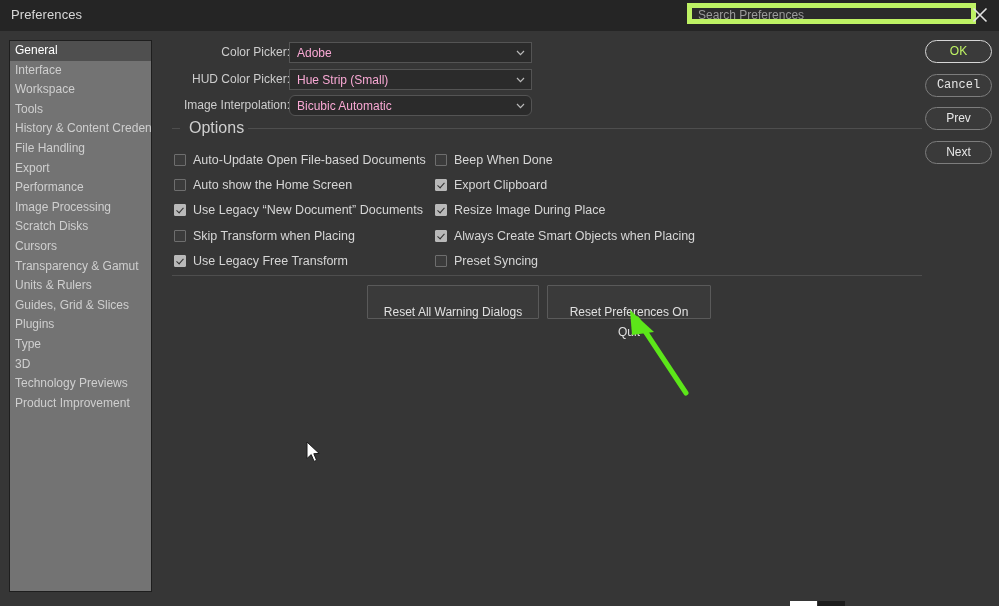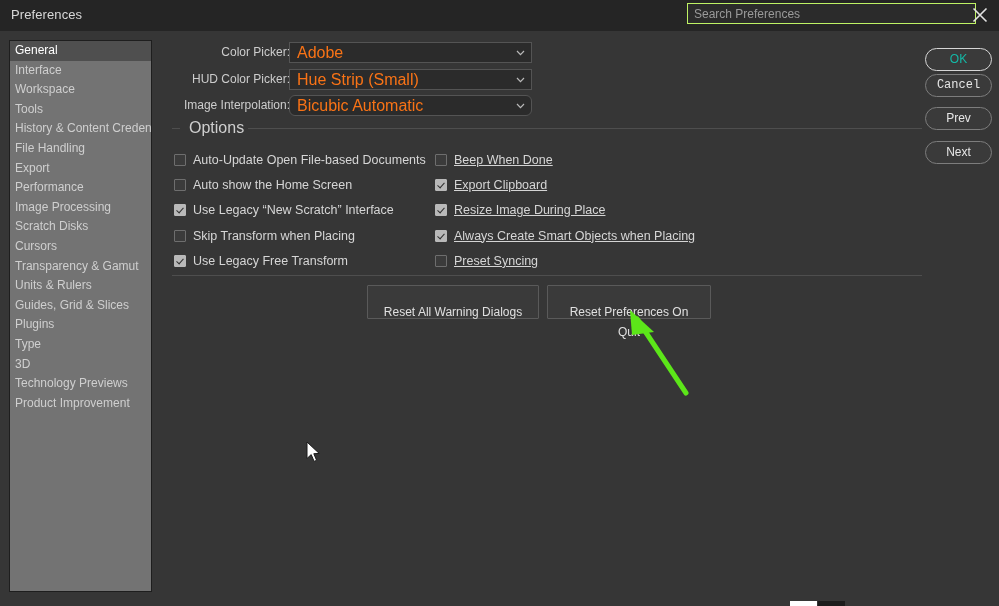--- a/index.html
+++ b/index.html
@@ -30,21 +30,21 @@
     left: 11px; top: 7px;
     font-size: 13px;
     color: #d8d8d8;
     letter-spacing: .1px;
   }
   .search-box {
     position: absolute;
     left: 687px; top: 3px;
     width: 289px; height: 21px;
     background: #2b2b2b;
-    border: 1px solid #bef264;
+    border: 5px solid #bef264;
     box-sizing: border-box;
   }
   .search-box input {
     width: 100%; height: 100%;
     background: transparent;
     border: none;
     outline: none;
     padding: 0 6px;
     box-sizing: border-box;
     color: #c9c9c9;
@@ -103,22 +103,22 @@
     position: absolute;
     height: 21px;
     background: #2b2b2b;
     border: 1px solid #545454;
     box-sizing: border-box;
   }
   .select-wrap .sel-text {
     position: absolute;
     left: 7px; top: 0;
     line-height: 20px;
-    font-size: 16px;
-    color: #f97316;
+    font-size: 12px;
+    color: #f9a8d4;
     white-space: nowrap;
   }
   .chev {
     position: absolute;
     right: 6px; top: 7px;
     width: 9px; height: 6px;
   }
   .chev svg { display: block; }
 
   
@@ -149,21 +149,21 @@
     position: absolute;
     left: 13px; top: -7px;
     font-size: 16px;
     color: #cfcfcf;
     background: #363636;
     padding: 0 4px;
     line-height: 14px;
   }
 
   .cb-col-left { position: absolute; left: 2px; top: 19px; }
-  .cb-col-right { position: absolute; left: 263px; top: 19px; text-decoration: underline; }
+  .cb-col-right { position: absolute; left: 263px; top: 19px; }
 
   .cb-row {
     height: 25.3px;
     display: flex;
     align-items: center;
     cursor: default;
   }
   .cb-box {
     width: 12px; height: 12px;
     box-sizing: border-box;
@@ -222,22 +222,21 @@
     color: #e6e6e6;
     font-size: 12px;
     font-family: "Liberation Sans", sans-serif;
     line-height: 21px;
     text-align: center;
     cursor: pointer;
   }
   .action-btn.primary {
     border-color: #d6d6d6;
     border-width: 1.5px;
-    color: #14b8a6;
-    margin-top: 8px;
+    color: #bef264;
   }
 
   
   .anno-arrow {
     position: absolute;
     left: 615px; top: 305px;
     width: 90px; height: 95px;
     pointer-events: none;
   }
 
@@ -350,21 +349,21 @@
       <div class="cb-row">
         <div class="cb-box"></div>
         <div class="cb-label">Auto-Update Open File-based Documents</div>
       </div>
       <div class="cb-row">
         <div class="cb-box"></div>
         <div class="cb-label">Auto show the Home Screen</div>
       </div>
       <div class="cb-row">
         <div class="cb-box checked"></div>
-        <div class="cb-label">Use Legacy “New Scratch” Interface</div>
+        <div class="cb-label">Use Legacy “New Document” Documents</div>
       </div>
       <div class="cb-row">
         <div class="cb-box"></div>
         <div class="cb-label">Skip Transform when Placing</div>
       </div>
       <div class="cb-row">
         <div class="cb-box checked"></div>
         <div class="cb-label">Use Legacy Free Transform</div>
       </div>
     </div>

